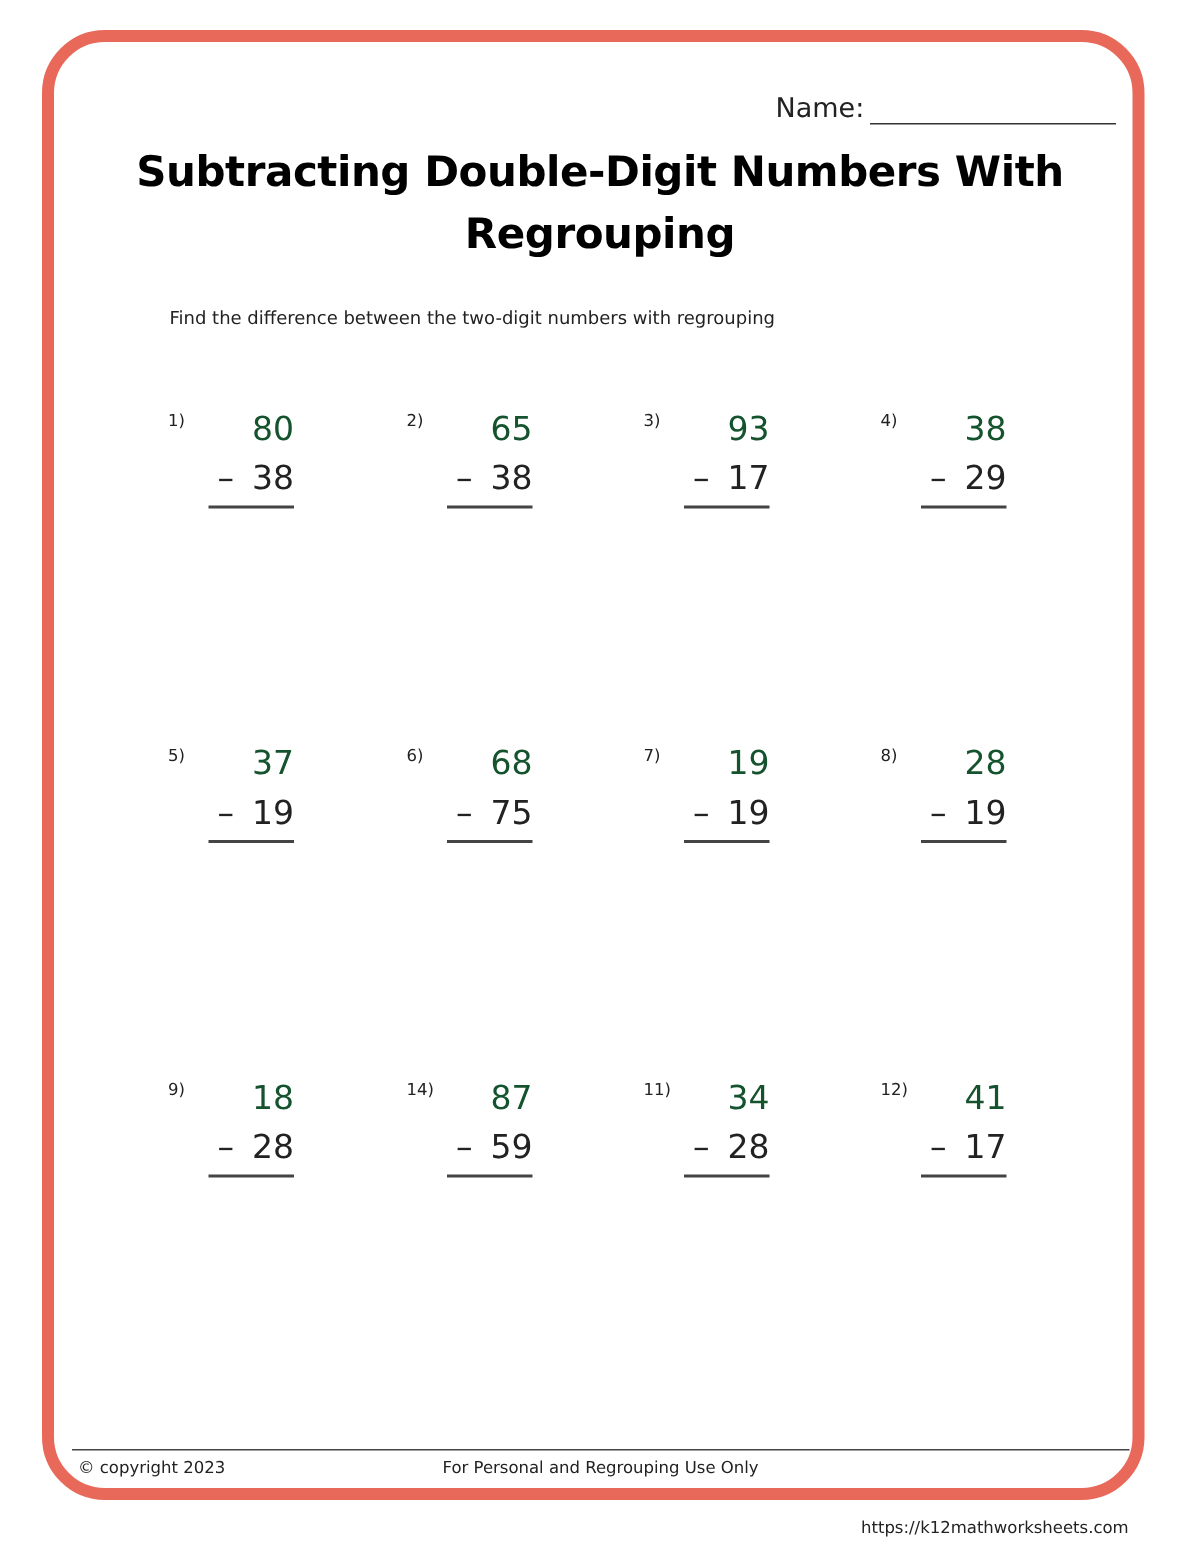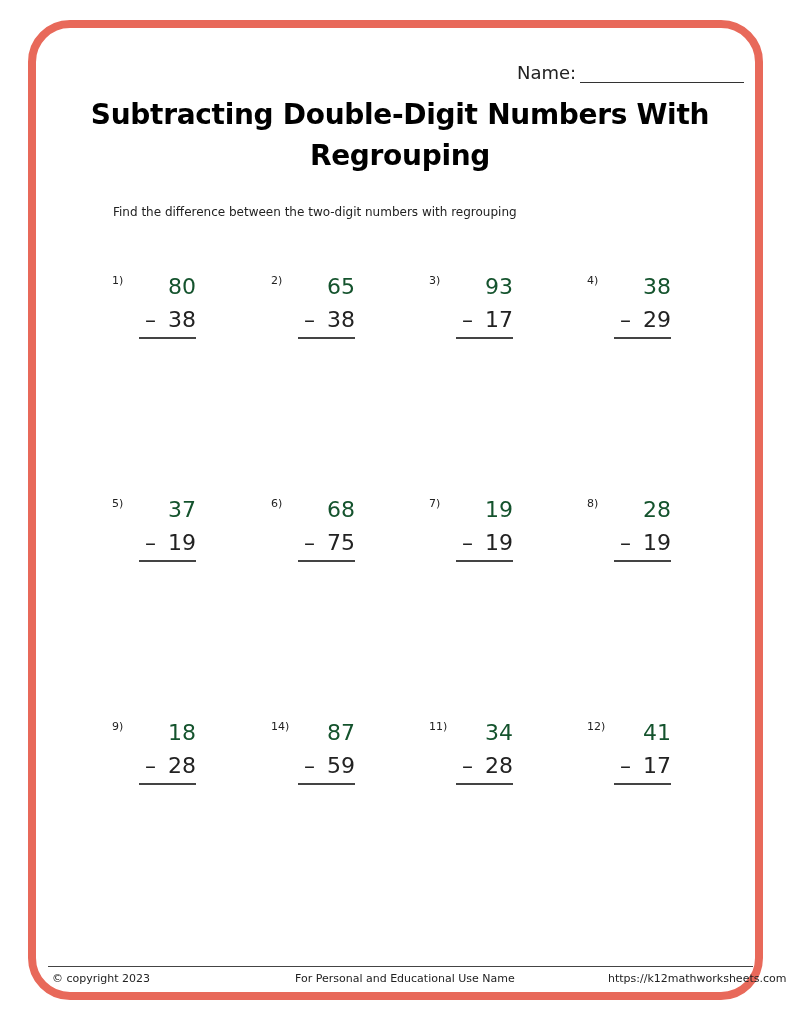--- a/index.html
+++ b/index.html
@@ -20,21 +20,21 @@
     .problem { position: absolute; width: 90px; height: 80px; }
     .pnum { position: absolute; left: 0; top: 4px; font-size: 11px; color: #222; }
     .top-num { position: absolute; right: 6px; top: 4px; font-size: 22px; color: #14532d; text-align: right; }
     .bottom-row { position: absolute; right: 6px; top: 37px; font-size: 22px; color: #222; display: flex; gap: 12px; }
     .minus { display: inline-block; }
     .underline { position: absolute; left: 27px; top: 67px; width: 57px; border-top: 2px solid #444; }
     .footer-line { position: absolute; left: 48px; top: 966px; width: 705px; border-top: 1.5px solid #444; }
     .footer { position: absolute; top: 972px; font-size: 11px; color: #222; }
     .footer-left { left: 52px; }
     .footer-center { left: 295px; }
-    .footer-right { left: 608px; }
+    .footer-right { left: 574px; margin-top: 40px; }
   </style>
 </head>
 <body>
 
 <div class="frame"></div>
 
 <div class="name-row">
   <span>Name:</span>
   <span class="name-line"></span>
 </div>
@@ -155,14 +155,14 @@
     <span class="bottom-row">
         <span class="minus">–</span>
         <span>17</span>
       </span>
     <span class="underline"></span>
   </div>
 </div>
 
 <div class="footer-line"></div>
 <div class="footer footer-left">© copyright 2023</div>
-<div class="footer footer-center">For Personal and Educational Use Name</div>
+<div class="footer footer-center">For Personal and Regrouping Use Only</div>
 <div class="footer footer-right">https://k12mathworksheets.com</div>
 
 </body></html>

